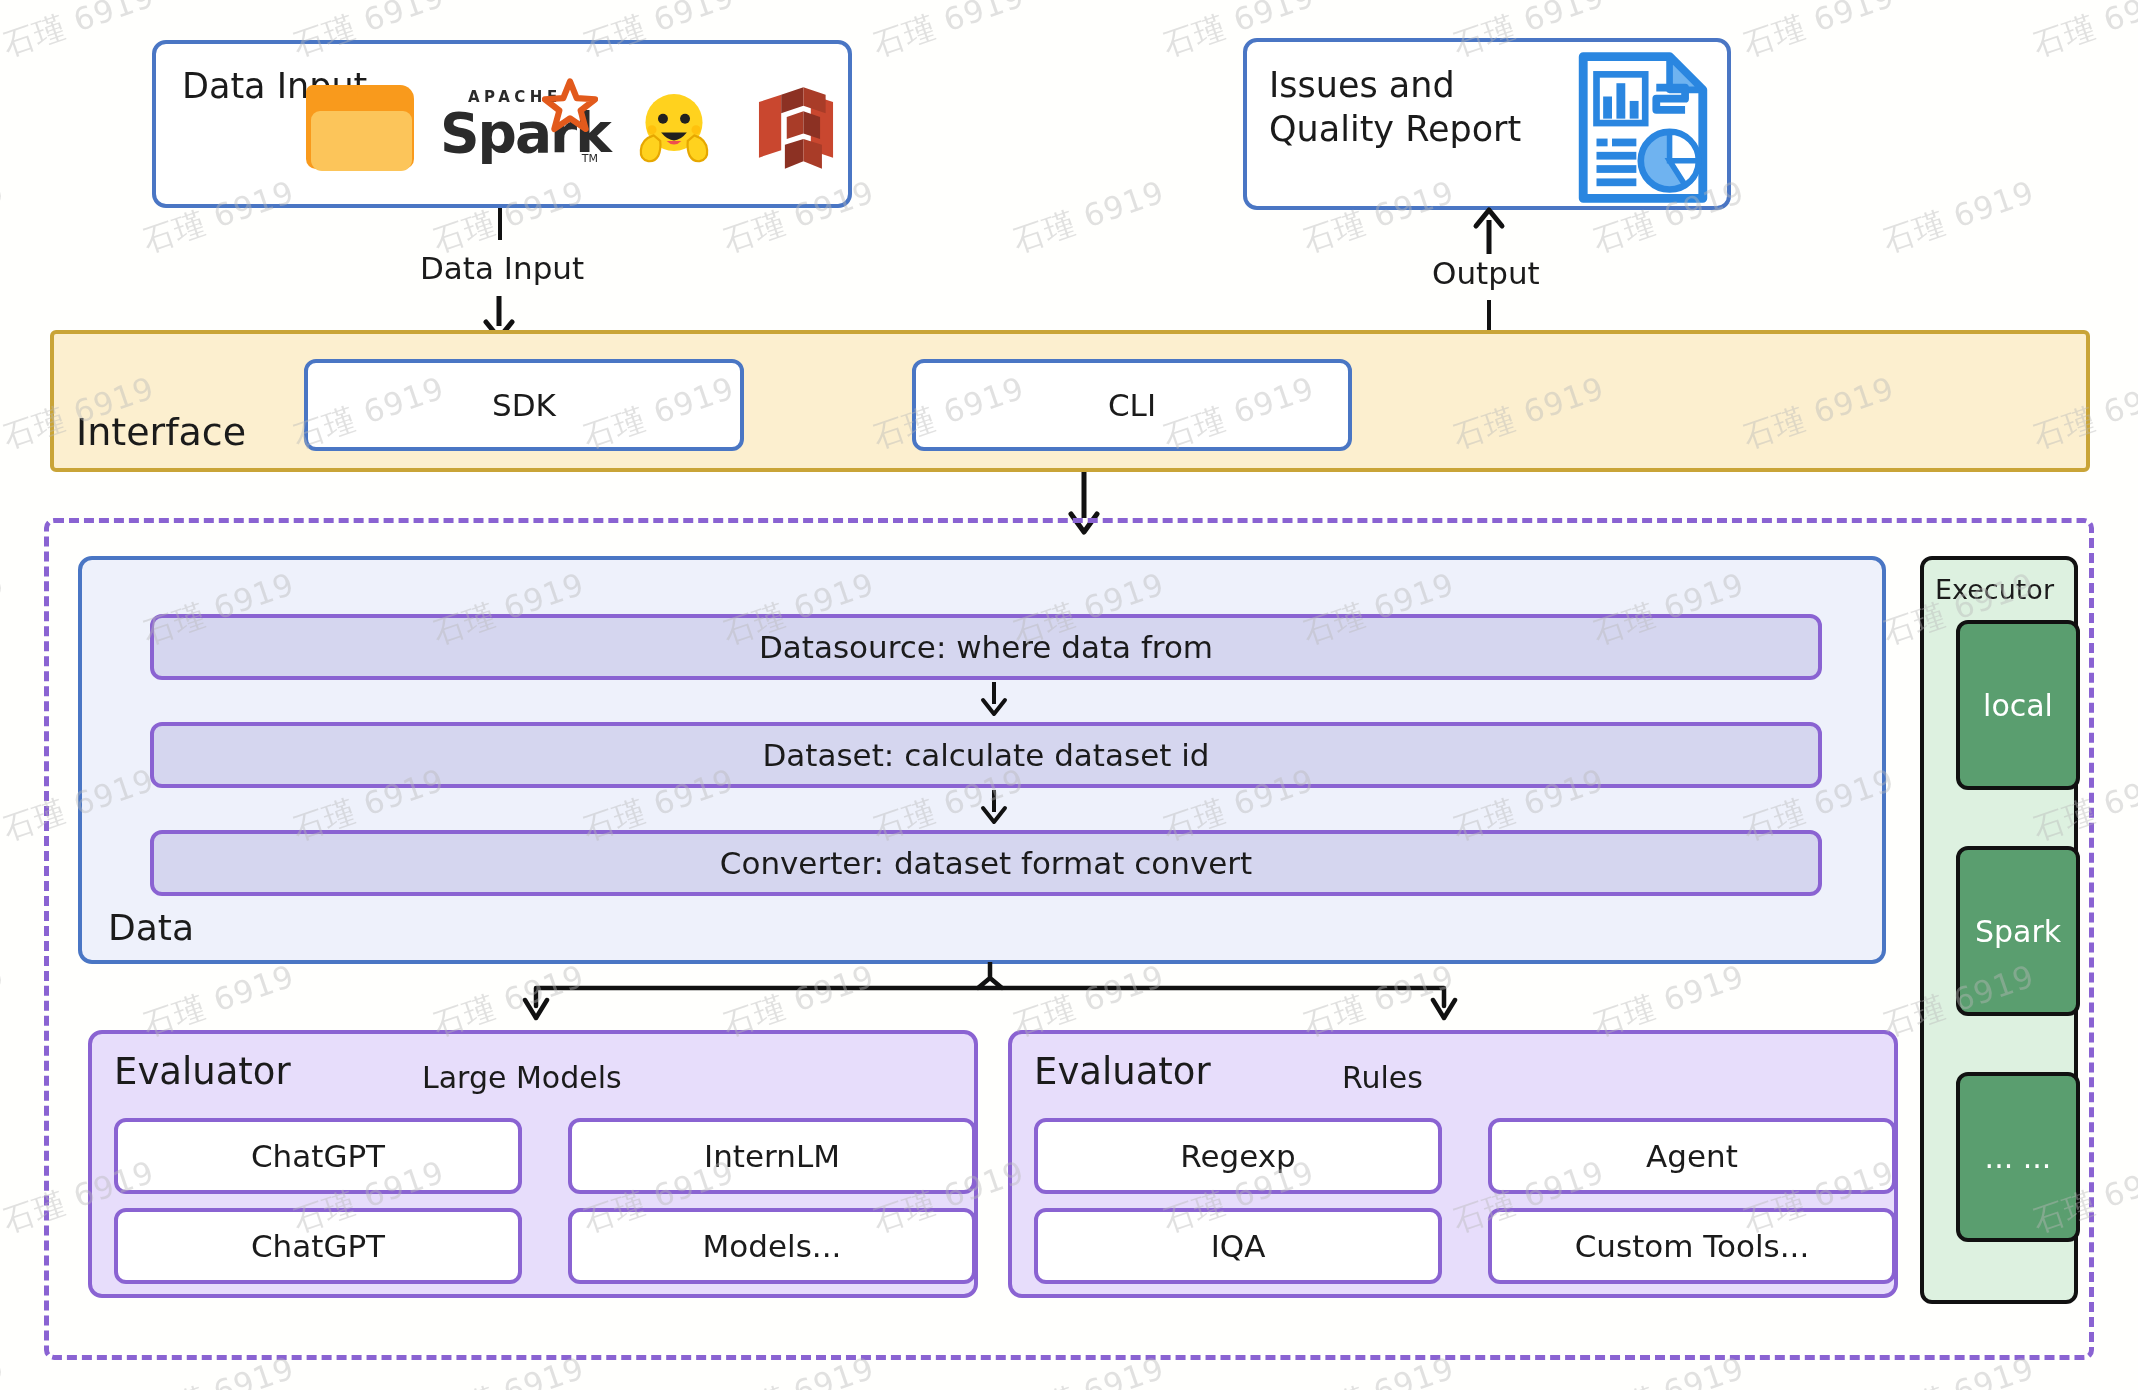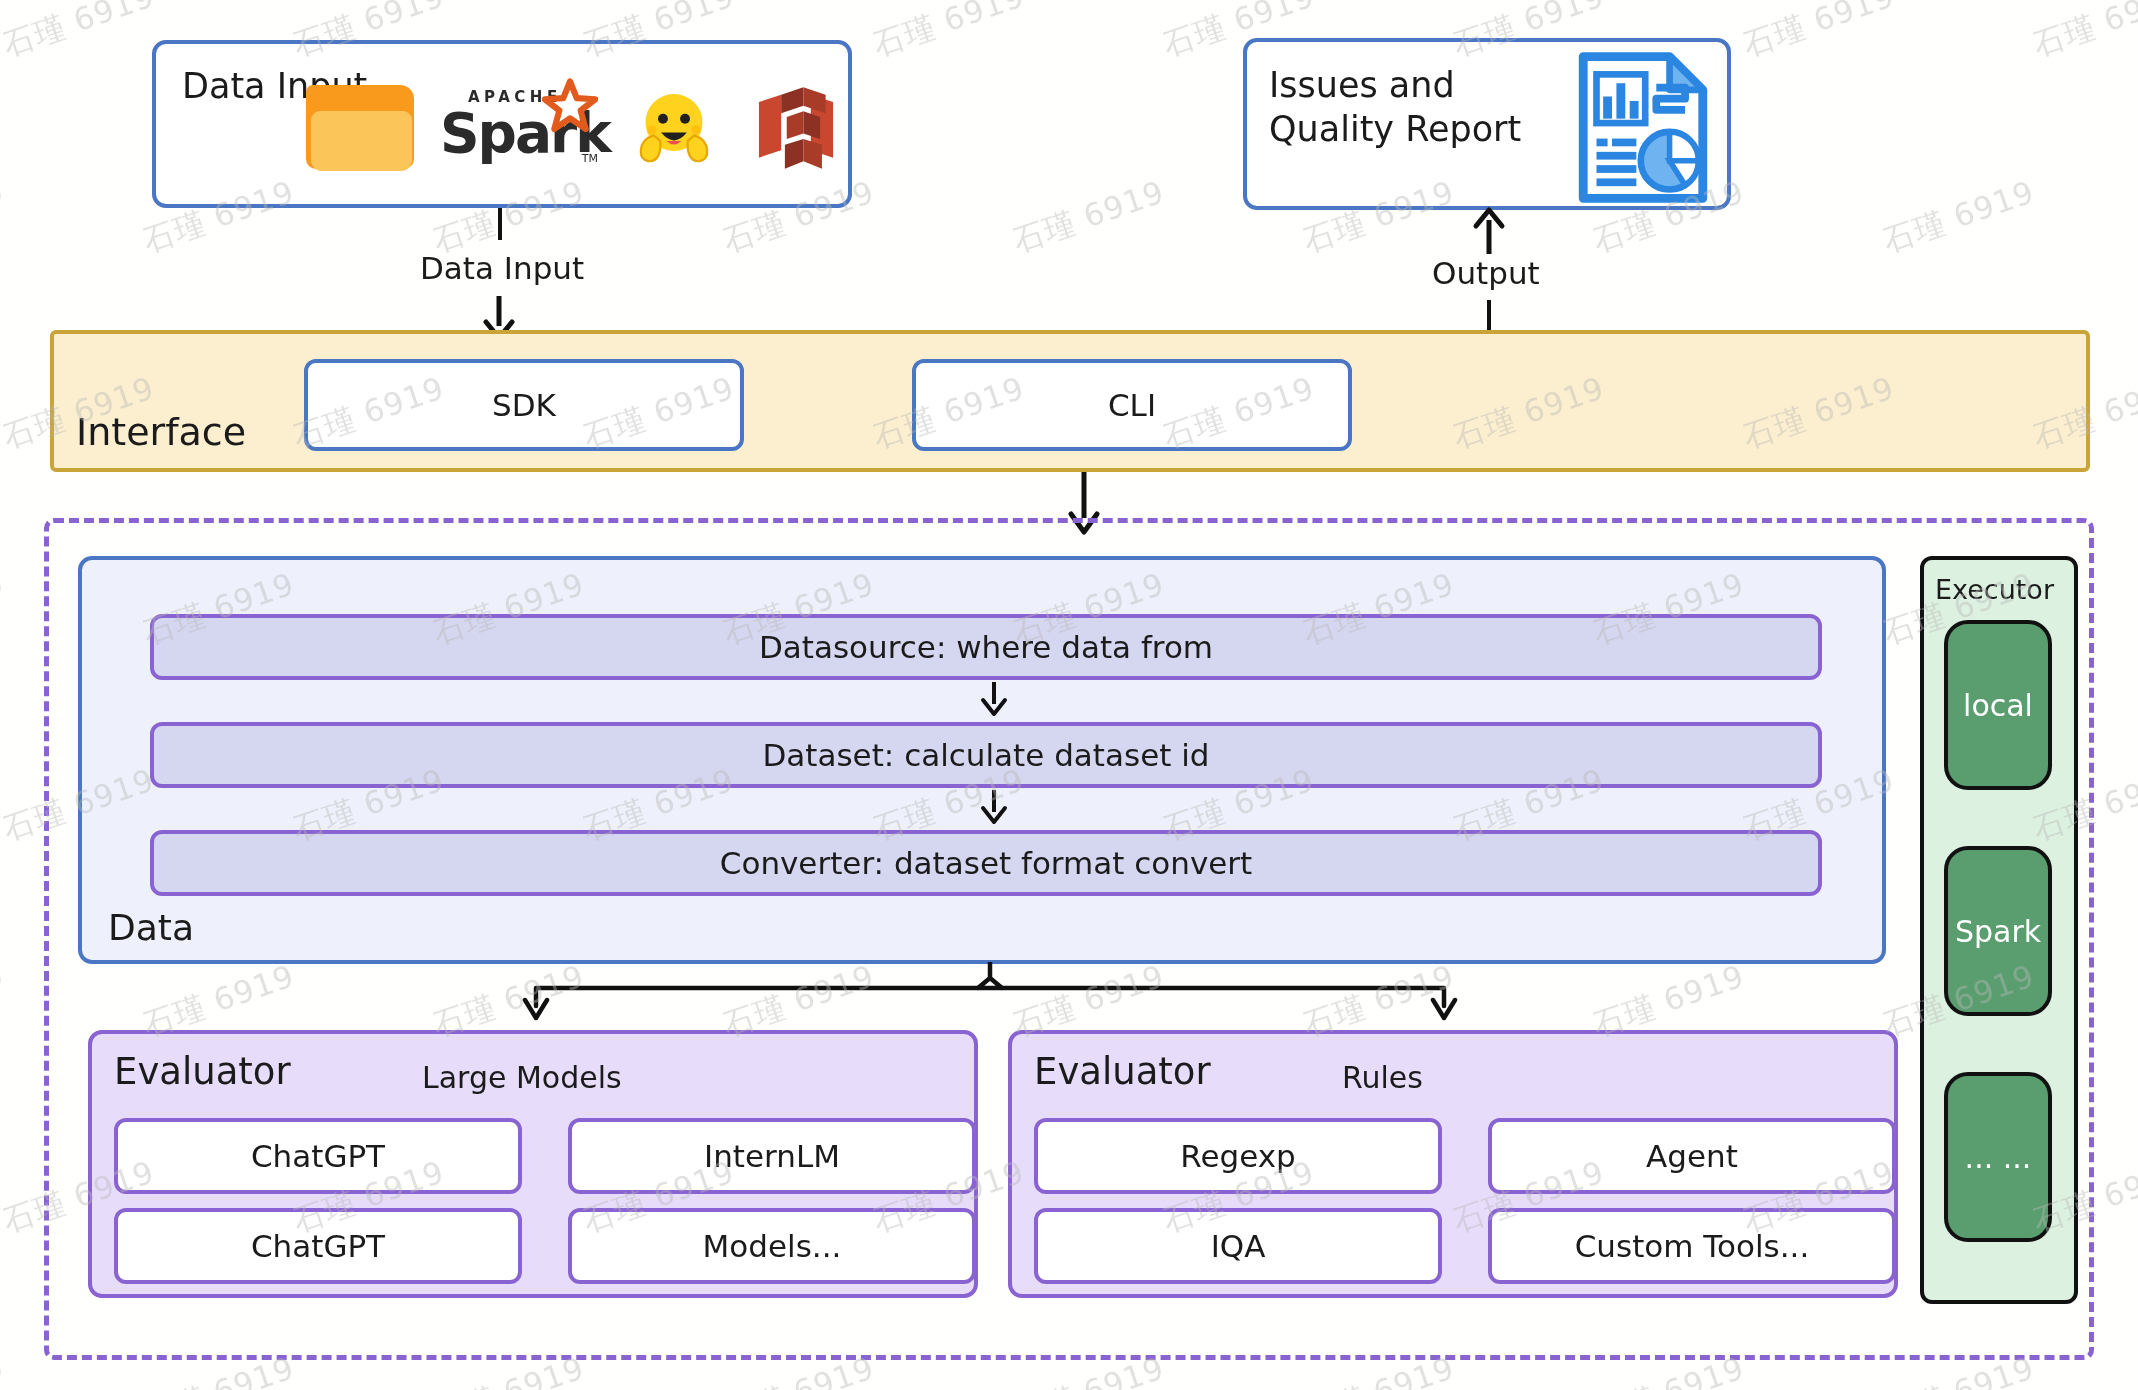--- a/index.html
+++ b/index.html
@@ -117,22 +117,22 @@
   #bar-1 { top: 162px; }
   #bar-2 { top: 270px; }
 
   
   #executor-panel {
     position: absolute; left: 1920px; top: 556px; width: 158px; height: 748px;
     background: #ddf1e0; border: 4px solid #111; border-radius: 12px;
   }
   #executor-title { position: absolute; left: 11px; top: 14px; font-size: 27px; color: #1b1b1b; }
   .exec-box {
-    position: absolute; left: 20px; width: 108px; height: 170px;
-    background: #5a9e6f; border: 4px solid #111; border-radius: 24px;
+    position: absolute; left: 32px; width: 124px; height: 170px;
+    background: #5a9e6f; border: 4px solid #111; border-radius: 12px;
     display: flex; align-items: center; justify-content: center;
     color: #ffffff; font-size: 30px;
   }
   #exec-0 { top: 60px; }
   #exec-1 { top: 286px; }
   #exec-2 { top: 512px; }
 
   
   .evaluator {
     position: absolute; top: 1030px; width: 890px; height: 268px;

